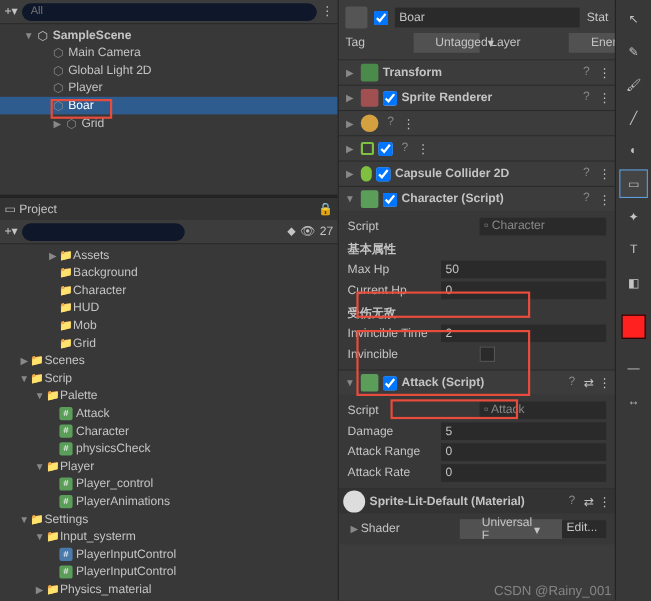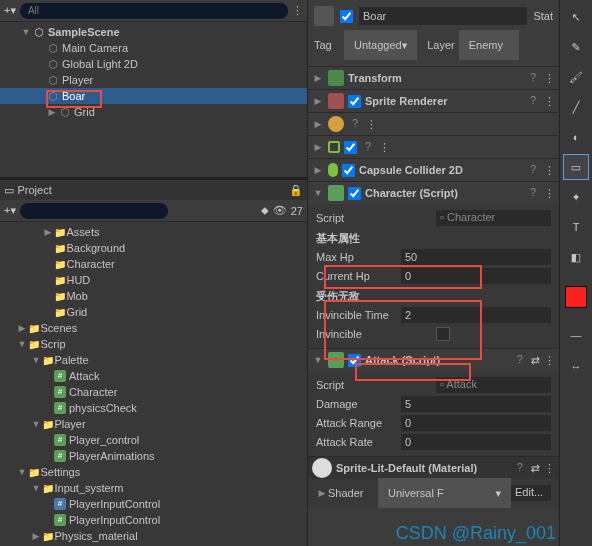--- a/index.html
+++ b/index.html
@@ -29,42 +29,42 @@
 .project-toolbar .spacer { flex: 1; }
 .project-tree { flex: 1; overflow: auto; padding: 2px 0; }
 .folder-icon { color: #c4c4c4; font-size: 10px; }
 .script-icon { width: 12px; height: 12px; background: #5a9e5a; border-radius: 2px; display: inline-block; margin-right: 3px; font-size: 8px; text-align: center; color: #fff; line-height: 12px; }
 
 .inspector-header { padding: 6px; background: #3c3c3c; }
 .insp-top { display: flex; align-items: center; gap: 6px; margin-bottom: 4px; }
 .obj-icon { width: 20px; height: 20px; background: #555; border-radius: 2px; }
 .name-input { flex: 1; background: #2a2a2a; border: none; color: #c4c4c4; padding: 2px 4px; height: 18px; }
 .insp-row { display: flex; align-items: center; gap: 4px; }
-.tag-select, .layer-select { background: #515151; border: none; color: #c4c4c4; padding: 2px 10px; height: 30px; min-width: 60px; display: flex; align-items: center; justify-content: space-between; }
+.tag-select, .layer-select { background: #515151; border: none; color: #c4c4c4; padding: 2px 20px; height: 18px; min-width: 60px; display: flex; align-items: center; justify-content: space-between; margin-left: 40px; }
 
 .component { border-top: 1px solid #2a2a2a; }
 .comp-header { height: 22px; background: #3c3c3c; display: flex; align-items: center; padding: 0 4px; gap: 4px; cursor: pointer; }
 .comp-icon { width: 16px; height: 16px; border-radius: 2px; }
 .comp-title { flex: 1; font-weight: bold; }
 .help-icon { width: 14px; height: 14px; color: #888; text-align: center; }
 .comp-body { padding: 4px 8px; background: #383838; }
 .prop-row { display: flex; align-items: center; height: 18px; margin: 1px 0; }
 .prop-label { width: 120px; color: #c4c4c4; }
 .prop-value { flex: 1; background: #2a2a2a; border: none; color: #c4c4c4; padding: 1px 4px; height: 16px; }
 .section-title { font-weight: bold; margin: 4px 0 2px; color: #c4c4c4; }
 .checkbox { width: 14px; height: 14px; background: #2a2a2a; border: 1px solid #555; }
 
 .red-box-2 { left: 324px; top: 265px; width: 158px; height: 24px; border: 2px solid #e74c3c; position: absolute; pointer-events: none; }
 .red-box-3 { left: 324px; top: 300px; width: 158px; height: 60px; border: 2px solid #e74c3c; position: absolute; pointer-events: none; }
 .red-box-4 { left: 355px; top: 363px; width: 116px; height: 18px; border: 2px solid #e74c3c; position: absolute; pointer-events: none; }
 
 .tool-btn { width: 26px; height: 26px; background: #383838; display: flex; align-items: center; justify-content: center; cursor: pointer; color: #c4c4c4; }
 .tool-btn.active { background: #444; }
 .color-swatch { width: 22px; height: 22px; background: #ff2020; border: 1px solid #000; }
-.watermark { position: absolute; right: 36px; bottom: 2px; color: #0ea5e9; font-size: 18px; opacity: 0.7; }
+.watermark { position: absolute; right: 36px; bottom: 2px; color: #a3a3a3; font-size: 12px; opacity: 0.7; }
 .ic-transform { background: #4a8a4a; }
 .ic-sprite { background: #a05050; }
 .ic-rb { background: #d4a040; border-radius: 50%; }
 .ic-box { border: 2px solid #7fc040; width: 12px; height: 12px; background: none; }
 .ic-capsule { background: #7fc040; border-radius: 6px; width: 10px; height: 14px; }
 .ic-script { background: #5a9e5a; }
 </style>
 </head>
 <body>
 

